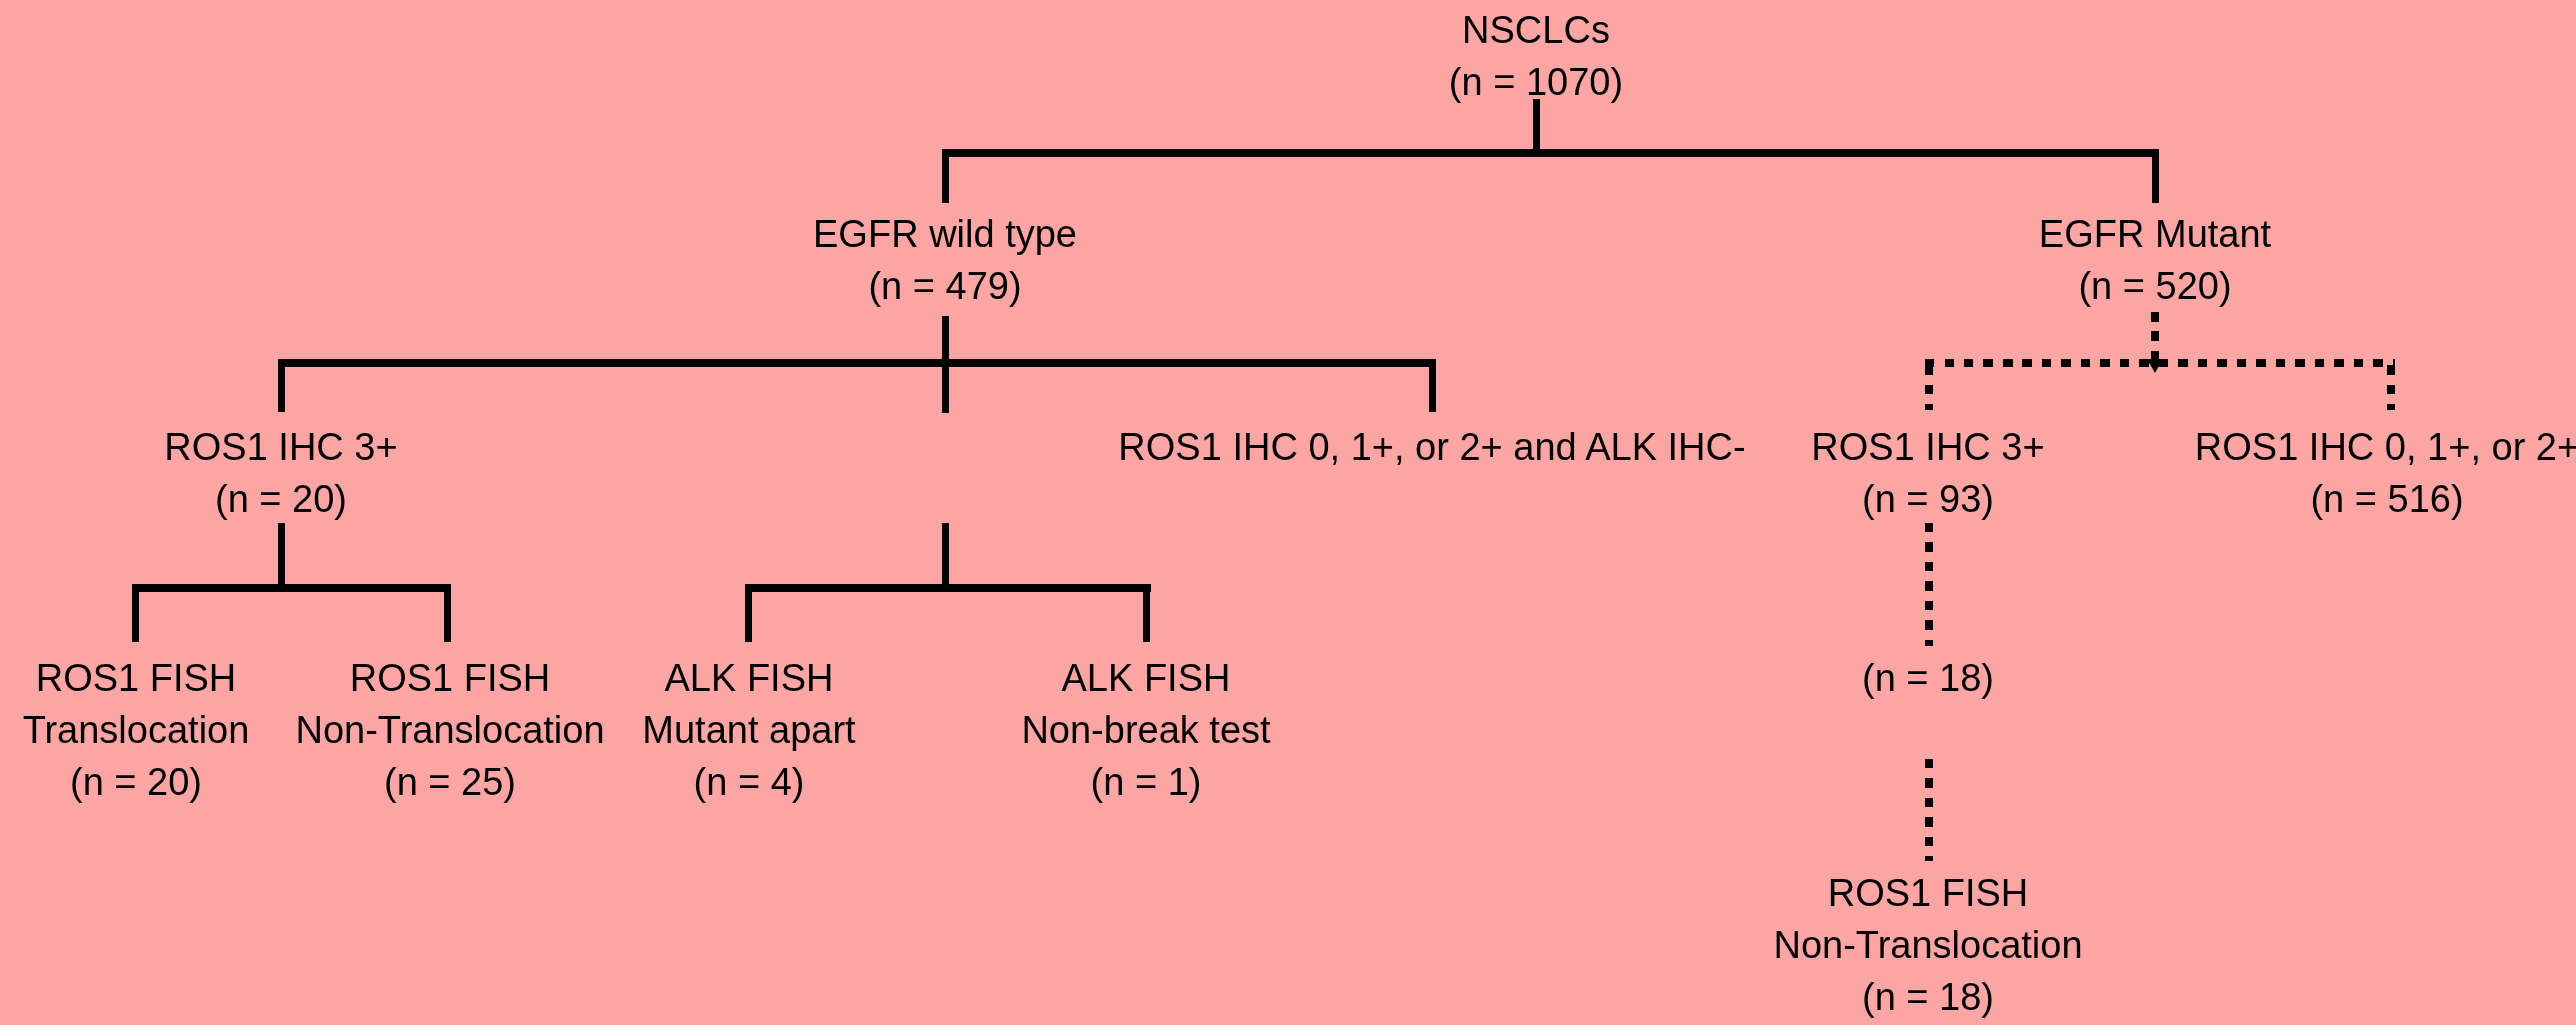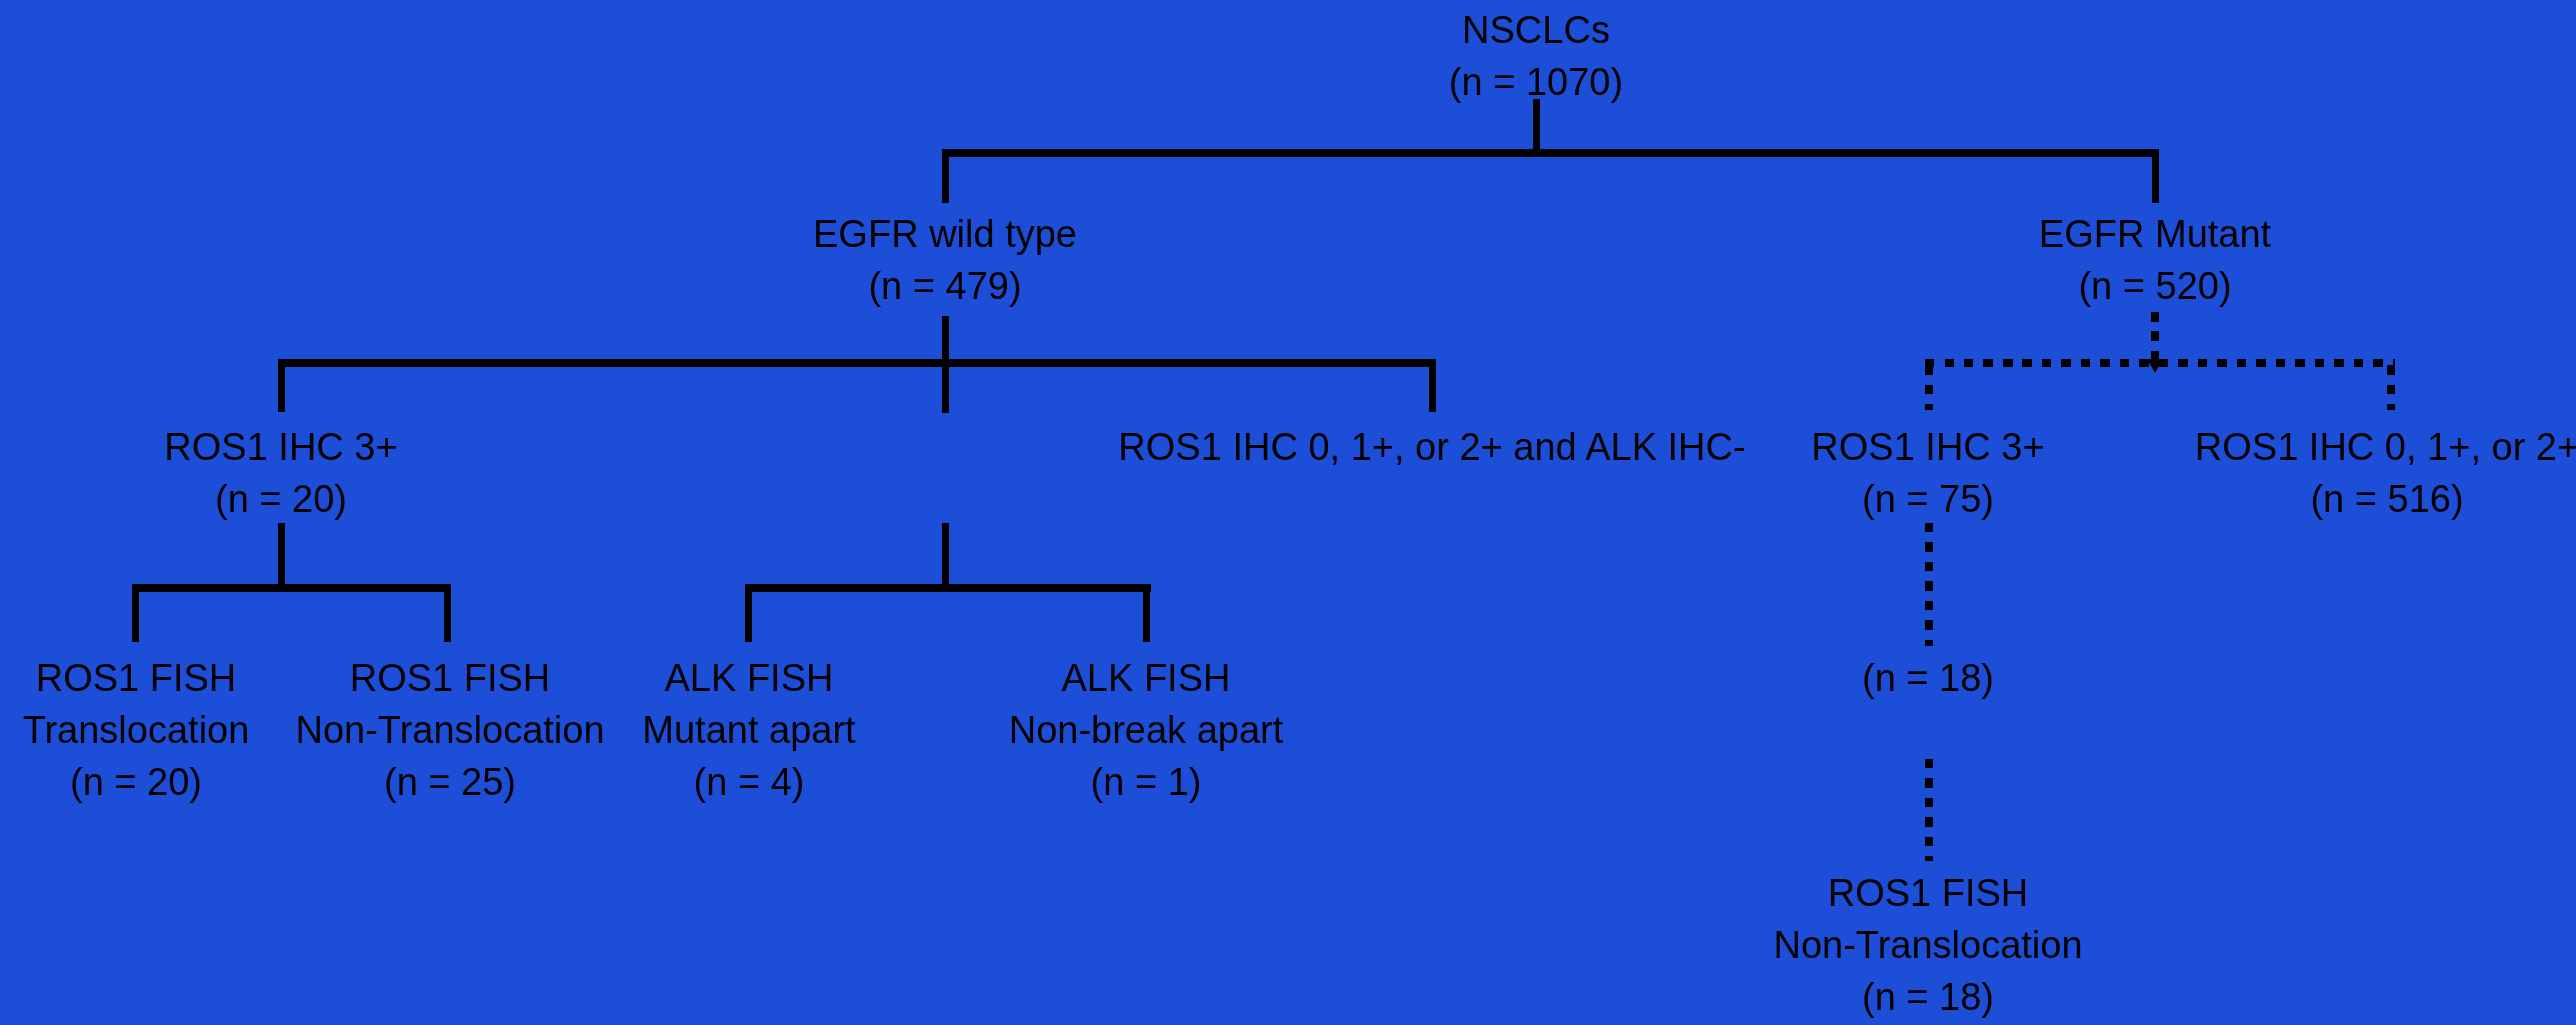--- a/index.html
+++ b/index.html
@@ -1,20 +1,20 @@
 <!DOCTYPE html>
 <html style="font-size:9.5px"><head>
 <meta charset="utf-8">
 <style>
   html, body { margin: 0; padding: 0; background: #ffffff; }
   .canvas {
     position: relative;
     width: 2576px;
     height: 1025px;
-    background: #1d4ed8;
+    background: #fca5a5;
     font-family: "Liberation Sans", sans-serif;
     color: #000000;
     overflow: hidden;
   }
   .node {
     position: absolute;
     transform: translateX(-50%);
     text-align: center;
     font-size: 38px;
     line-height: 52px;
@@ -79,21 +79,21 @@
     <div>(n = 20)</div>
   </div>
 
 
   <div class="node" style="left:1432px; top:421px;">
     <div>ROS1 IHC 0, 1+, or 2+ and ALK IHC-</div>
   </div>
 
   <div class="node" style="left:1928px; top:421px;">
     <div>ROS1 IHC 3+</div>
-    <div>(n = 75)</div>
+    <div>(n = 93)</div>
   </div>
 
   <div class="node" style="left:2387px; top:421px;">
     <div>ROS1 IHC 0, 1+, or 2+</div>
     <div>(n = 516)</div>
   </div>
 
   <div class="ln-v" style="left:278px; top:523px; height:61px;"></div>
   <div class="ln-h" style="left:132px; top:584px; width:318px;"></div>
   <div class="ln-v" style="left:132px; top:584px; height:58px;"></div>
@@ -119,21 +119,21 @@
   </div>
 
   <div class="node" style="left:749px; top:652px;">
     <div><span class="gene">ALK</span><span> FISH</span></div>
     <div>Mutant apart</div>
     <div>(n = 4)</div>
   </div>
 
   <div class="node" style="left:1146px; top:652px;">
     <div><span class="gene">ALK</span><span> FISH</span></div>
-    <div>Non-break apart</div>
+    <div>Non-break test</div>
     <div>(n = 1)</div>
   </div>
 
   <div class="node" style="left:1928px; top:652px;">
     <div>(n = 18)</div>
   </div>
 
   <div class="dot-v" style="left:1925px; top:759px; height:102px;"></div>
 
   <div class="node" style="left:1928px; top:867px;">

